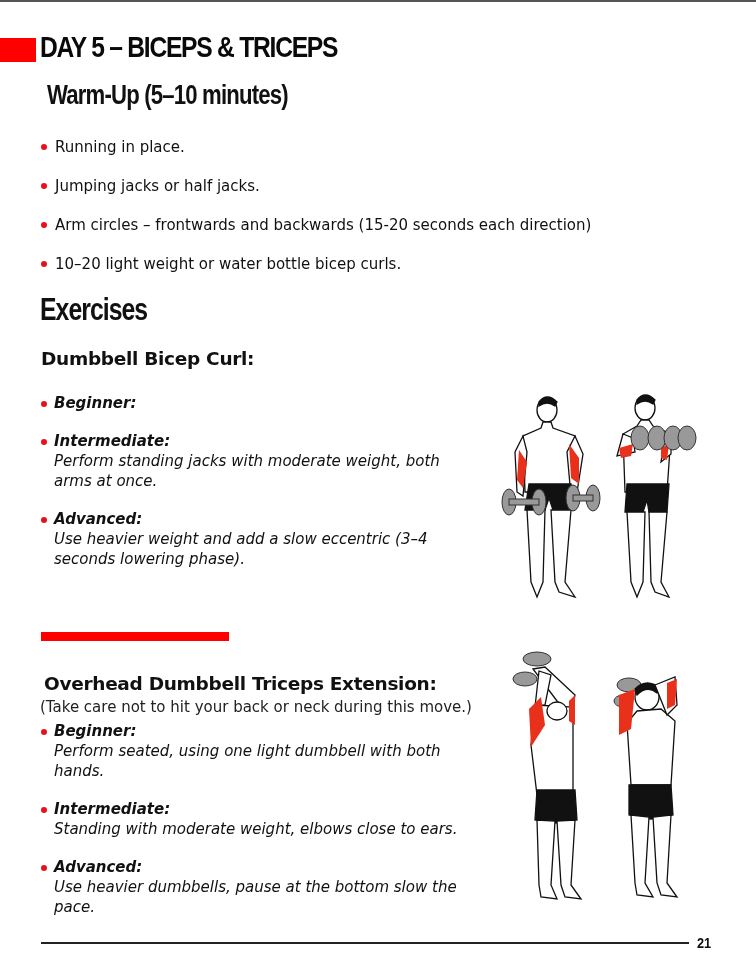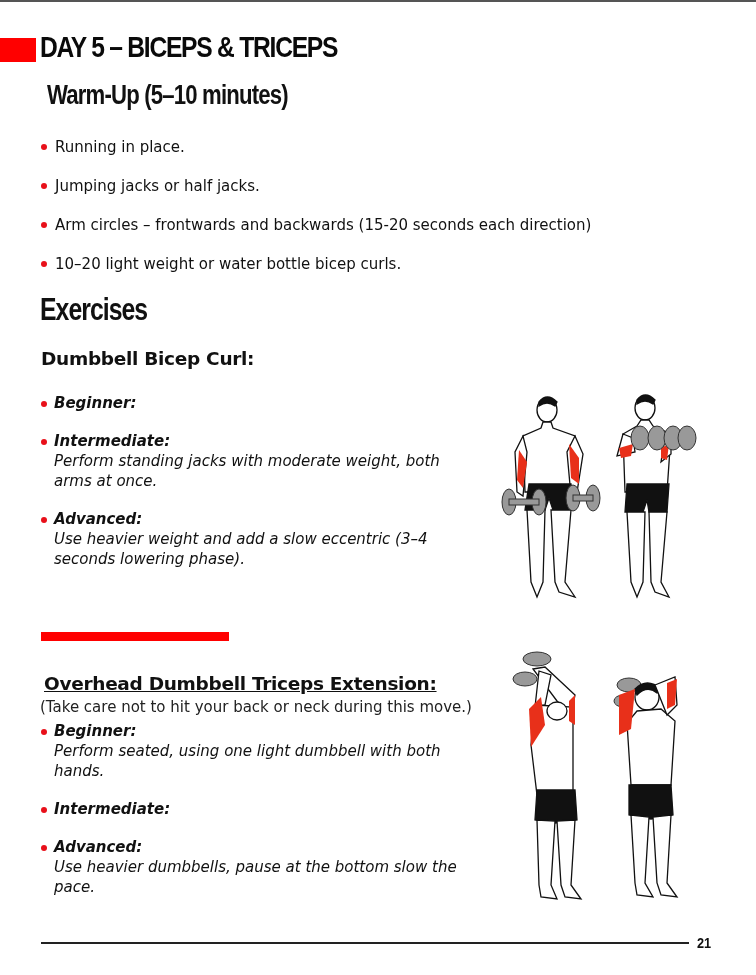--- a/index.html
+++ b/index.html
@@ -90,25 +90,25 @@
   <g stroke="#333" stroke-width="1" fill="#999">
     <ellipse cx="145" cy="46" rx="9" ry="12"></ellipse>
       <ellipse cx="162" cy="46" rx="9" ry="12"></ellipse>
     <ellipse cx="178" cy="46" rx="9" ry="12"></ellipse>
       <ellipse cx="192" cy="46" rx="9" ry="12"></ellipse>
   </g>
 </svg>
 
 <div class="red-rule"></div>
 
-<div class="ex-title" style="left:44px;top:673px;text-decoration:underline;">Overhead Dumbbell Triceps Extension:</div>
+<div class="ex-title" style="left:44px;top:673px;">Overhead Dumbbell Triceps Extension:</div>
 <div class="note">(Take care not to hit your back or neck during this move.)</div>
 <ul class="levels" style="top:721px;width:440px;">
   <li style="margin-bottom:18px;"><span class="dot"></span><span class="lvl">Beginner:</span><span>Perform seated, using one light dumbbell with both hands.</span></li>
-  <li style="margin-bottom:18px;"><span class="dot"></span><span class="lvl">Intermediate:</span></li>
+  <li style="margin-bottom:18px;"><span class="dot"></span><span class="lvl">Intermediate:</span><span>Standing with moderate weight, elbows close to ears.</span></li>
   <li><span class="dot"></span><span class="lvl">Advanced:</span><span>Use heavier dumbbells, pause at the bottom slow the pace.</span></li>
 </ul>
 
 <svg class="figure" style="left:495px;top:645px;" width="210" height="260" viewBox="0 0 210 260">
 
   <g stroke="#333" stroke-width="1" fill="#999">
     <ellipse cx="42" cy="14" rx="14" ry="7"></ellipse>
       <ellipse cx="30" cy="34" rx="12" ry="7"></ellipse>
   </g>
   <g stroke="#111" stroke-width="1.3" fill="#fff">

